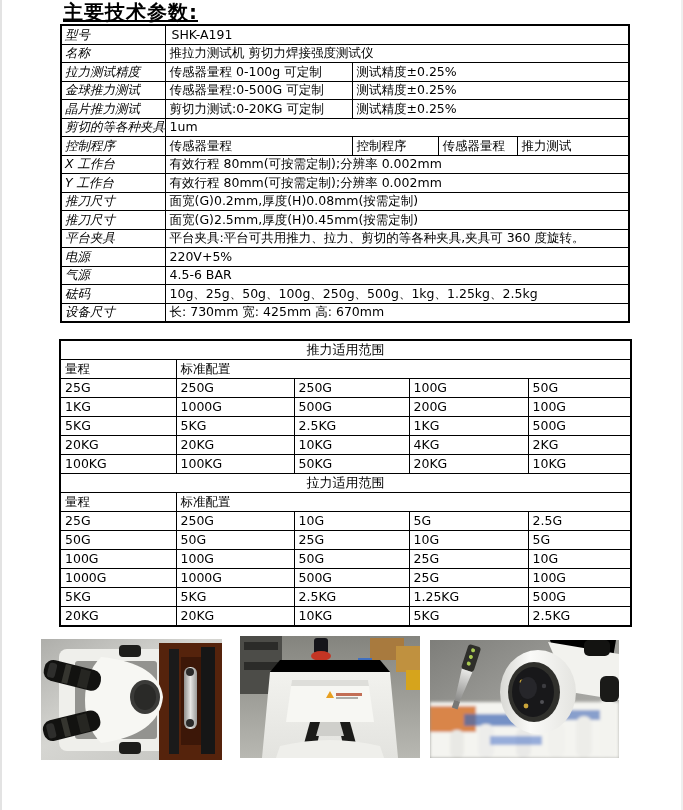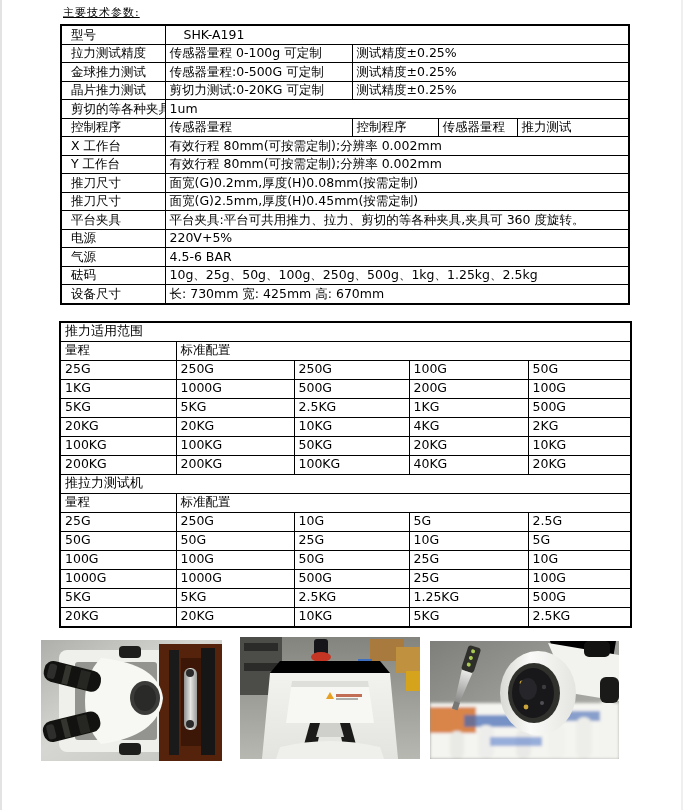--- a/index.html
+++ b/index.html
@@ -6,38 +6,38 @@
   body{
     width:683px;height:810px;background:#ffffff;
     font-family:"DejaVu Sans","Liberation Sans",sans-serif;
     color:#000;position:relative;overflow:hidden;
   }
   .page-edge{position:absolute;left:0;top:0;width:2px;height:810px;background:#e3e3e3;}
   .page-edge-r{position:absolute;right:0;top:0;width:2px;height:810px;background:#efefef;}
 
   .doc{padding-top:3px;}
   .doc-title{
-    margin:0 0 0 63px;font-size:11px;font-weight:normal;
+    margin:0 0 0 63px;font-size:20px;font-weight:bold;
     text-decoration:underline;line-height:19px;letter-spacing:1px;
   }
 
   table{border-collapse:collapse;table-layout:fixed;background:#fff;}
   td{
     border:1px solid #000;font-size:12.5px;line-height:1.15;
     padding:1px 4px;height:15.5px;white-space:nowrap;overflow:hidden;
     font-weight:normal;vertical-align:middle;
   }
 
   .spec-table{margin:2px 0 0 60px;width:568px;border:2px solid #000;}
-  .spec-table td.lbl{padding-left:9px;}
-  .spec-table td.indent{padding-left:18px;}
+  .spec-table td.lbl{padding-left:3px;font-style:italic;}
+  .spec-table td.indent{padding-left:6px;}
 
   .range-table{margin:16px 0 0 59px;width:571px;border:2px solid #000;}
   .range-table td{height:16px;}
-  .range-table td.tbl-title{text-align:left;font-size:13px;}
+  .range-table td.tbl-title{text-align:center;font-size:13px;}
 
   .photos{
     margin:12px 0 0 41px;display:flex;align-items:flex-start;
   }
   .photo{display:block;overflow:hidden;background:#ddd;}
   .photo-1{width:181px;height:121px;}
   .photo-2{width:180px;height:122px;margin-left:18px;margin-top:-3px;}
   .photo-3{width:189px;height:118px;margin-left:10px;margin-top:1px;}
   svg{display:block;}
 </style>
@@ -58,20 +58,24 @@
         <col style="width:86px">
         <col style="width:79px">
         <col style="width:112px">
       </colgroup>
     <tbody>
         <tr>
           <td class="lbl">型号</td>
           <td class="indent" colspan="4">SHK-A191</td>
         </tr>
     <tr>
+          <td class="lbl">名称</td>
+          <td colspan="4">推拉力测试机 剪切力焊接强度测试仪</td>
+        </tr>
+    <tr>
           <td class="lbl">拉力测试精度</td>
           <td>传感器量程 0-100g 可定制</td>
           <td colspan="3">测试精度±0.25%</td>
         </tr>
     <tr>
           <td class="lbl">金球推力测试</td>
           <td>传感器量程:0-500G 可定制</td>
           <td colspan="3">测试精度±0.25%</td>
         </tr>
     <tr>
@@ -174,28 +178,21 @@
           <td>2KG</td>
         </tr>
     <tr>
           <td>100KG</td>
           <td>100KG</td>
           <td>50KG</td>
           <td>20KG</td>
           <td>10KG</td>
         </tr>
     <tr>
-          <td>200KG</td>
-          <td>200KG</td>
-          <td>100KG</td>
-          <td>40KG</td>
-          <td>20KG</td>
-        </tr>
-    <tr>
-          <td class="tbl-title" colspan="5">推拉力测试机</td>
+          <td class="tbl-title" colspan="5">拉力适用范围</td>
         </tr>
     <tr>
           <td class="lbl">量程</td>
           <td colspan="4">标准配置</td>
         </tr>
     <tr>
           <td>25G</td>
           <td>250G</td>
           <td>10G</td>
           <td>5G</td>

